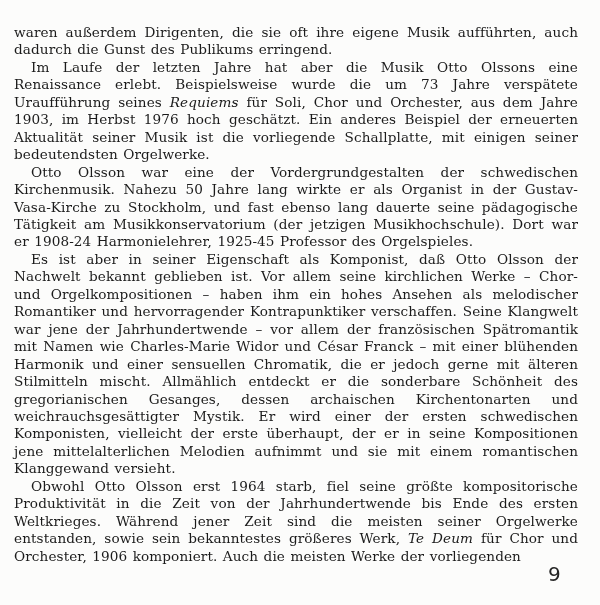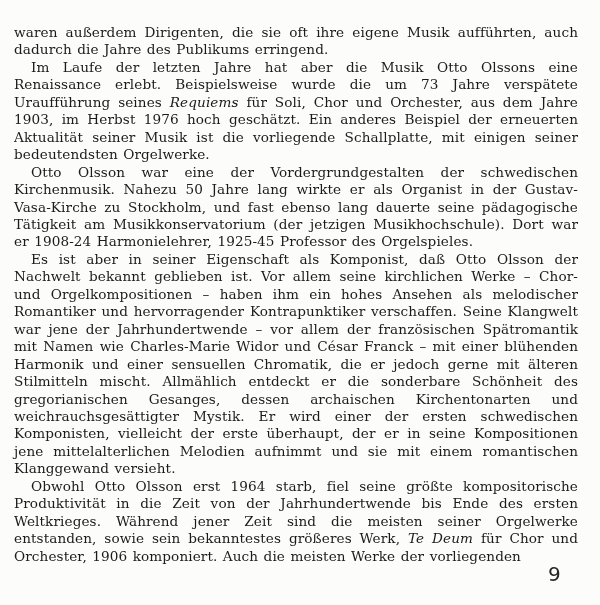--- a/index.html
+++ b/index.html
@@ -45,21 +45,21 @@
     font-size: 20px;
     color: #242424;
   }
 </style>
 </head>
 <body>
 
 <div class="page">
   <div class="text-block">
     <p>
-      <span>waren außerdem Dirigenten, die sie oft ihre eigene Musik aufführten, auch dadurch die Jahre des Publikums erringend.</span>
+      <span>waren außerdem Dirigenten, die sie oft ihre eigene Musik aufführten, auch dadurch die Gunst des Publikums erringend.</span>
     </p>
     <p class="indent">
       <span>Im Laufe der letzten Jahre hat aber die Musik Otto Olssons eine Renaissance erlebt. Beispielsweise wurde die um 73 Jahre verspätete Uraufführung seines </span><span class="italic">Requiems</span><span> für Soli, Chor und Orchester, aus dem Jahre 1903, im Herbst 1976 hoch geschätzt. Ein anderes Beispiel der erneuerten Aktualität seiner Musik ist die vorliegende Schallplatte, mit einigen seiner bedeutendsten Orgelwerke.</span>
     </p>
     <p class="indent">
       <span>Otto Olsson war eine der Vordergrundgestalten der schwedischen Kirchenmusik. Nahezu 50 Jahre lang wirkte er als Organist in der Gustav-Vasa-Kirche zu Stockholm, und fast ebenso lang dauerte seine pädagogische Tätigkeit am Musikkonservatorium (der jetzigen Musikhochschule). Dort war er 1908-24 Harmonielehrer, 1925-45 Professor des Orgelspieles.</span>
     </p>
     <p class="indent">
       <span>Es ist aber in seiner Eigenschaft als Komponist, daß Otto Olsson der Nachwelt bekannt geblieben ist. Vor allem seine kirchlichen Werke – Chor- und Orgelkompositionen – haben ihm ein hohes Ansehen als melodischer Romantiker und hervorragender Kontrapunktiker verschaffen. Seine Klangwelt war jene der Jahrhundertwende – vor allem der französischen Spätromantik mit Namen wie Charles-Marie Widor und César Franck – mit einer blühenden Harmonik und einer sensuellen Chromatik, die er jedoch gerne mit älteren Stilmitteln mischt. Allmählich entdeckt er die sonderbare Schönheit des gregorianischen Gesanges, dessen archaischen Kirchentonarten und weichrauchsgesättigter Mystik. Er wird einer der ersten schwedischen Komponisten, vielleicht der erste überhaupt, der er in seine Kompositionen jene mittelalterlichen Melodien aufnimmt und sie mit einem romantischen Klanggewand versieht.</span>
     </p>

